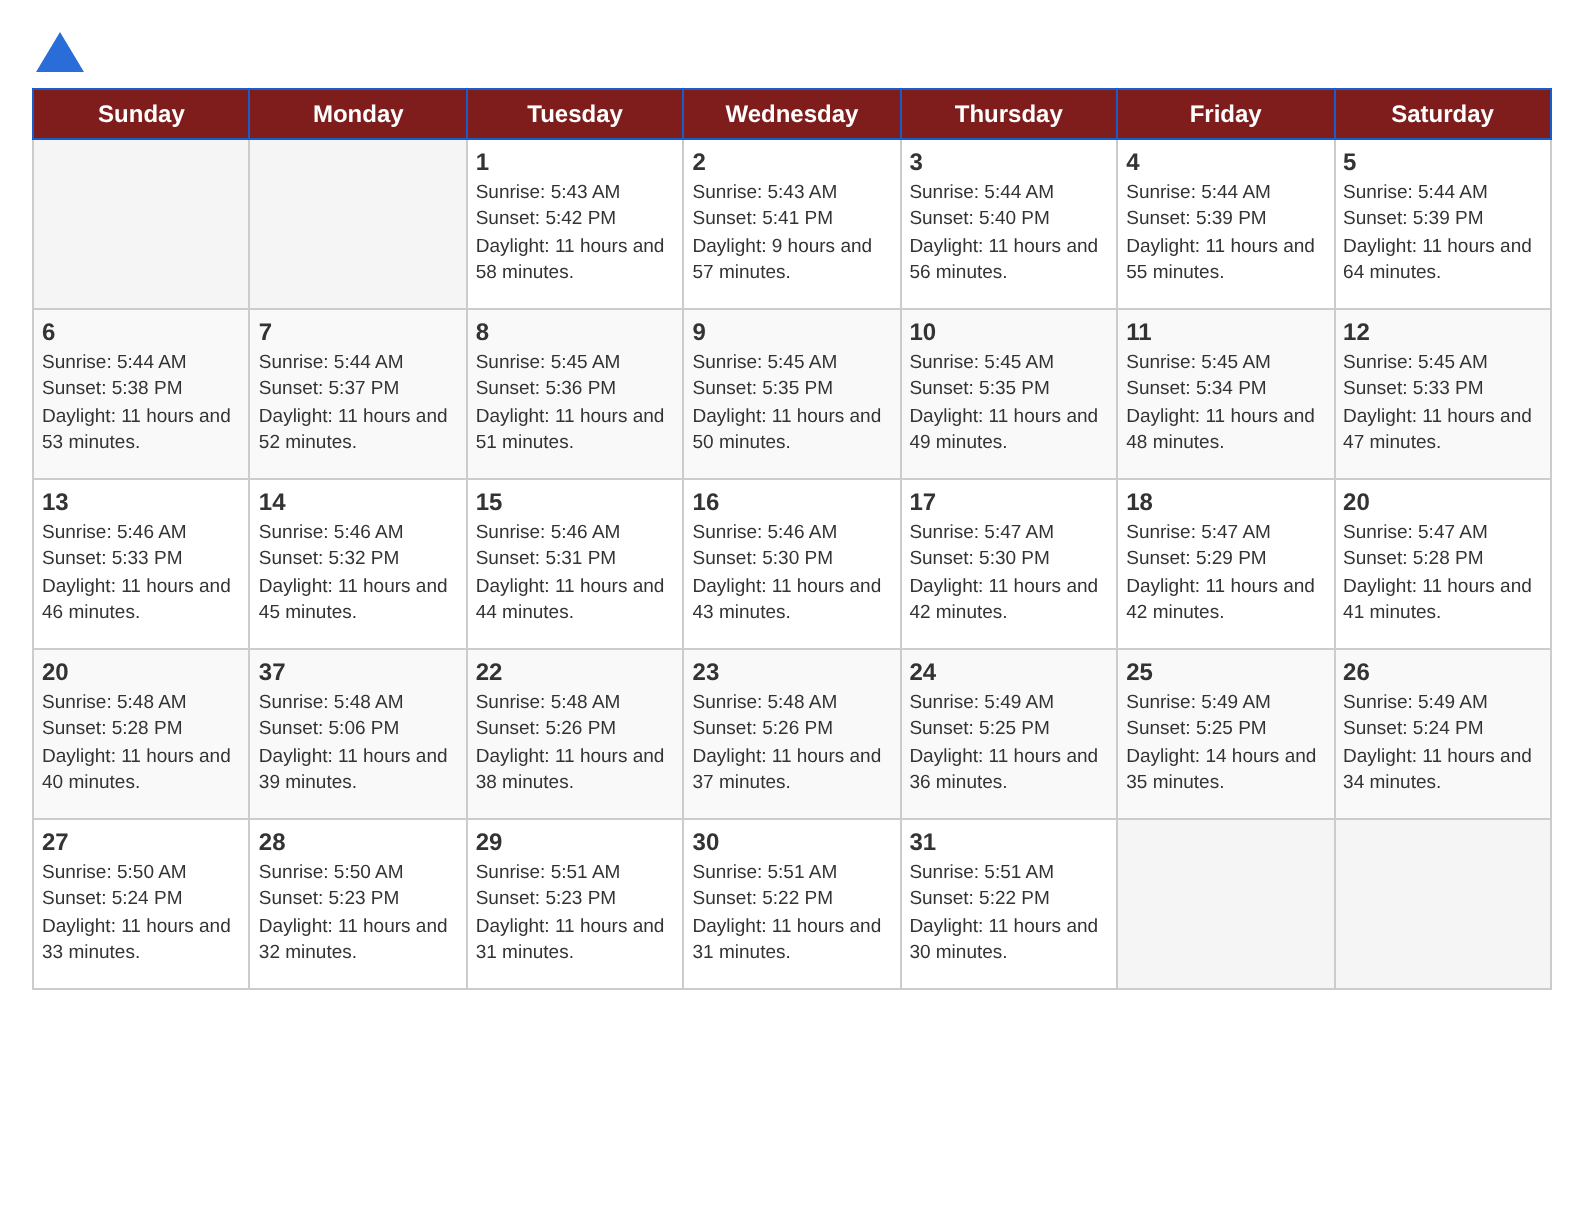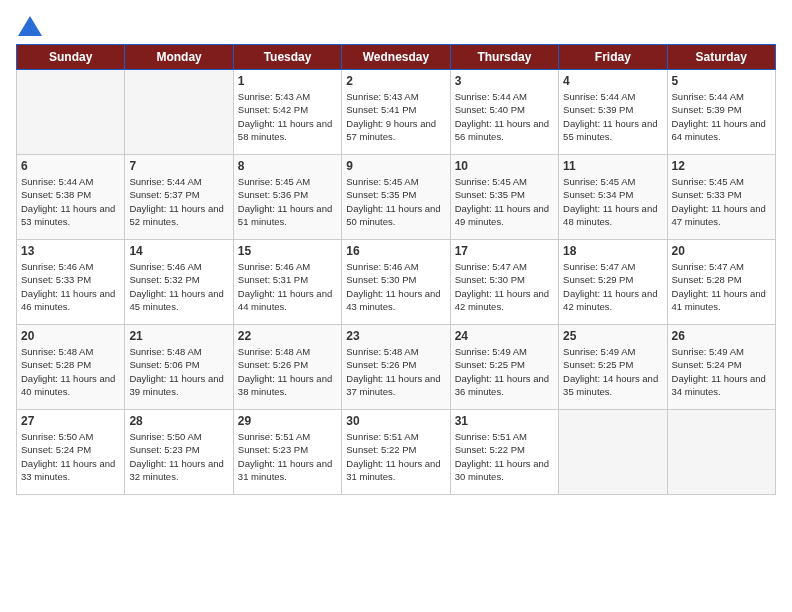--- a/index.html
+++ b/index.html
@@ -288,21 +288,21 @@
       <tr>
         <td>
           <span class="day-number">20</span>
         <div class="day-info">
           <span>Sunrise: 5:48 AM</span><br>
           <span>Sunset: 5:28 PM</span><br>
           <span>Daylight: 11 hours and 40 minutes.</span>
         </div>
         </td>
         <td>
-          <span class="day-number">21</span>
+          <span class="day-number">37</span>
         <div class="day-info">
           <span>Sunrise: 5:48 AM</span><br>
           <span>Sunset: 5:06 PM</span><br>
           <span>Daylight: 11 hours and 39 minutes.</span>
         </div>
         </td>
         <td>
           <span class="day-number">22</span>
         <div class="day-info">
           <span>Sunrise: 5:48 AM</span><br>

